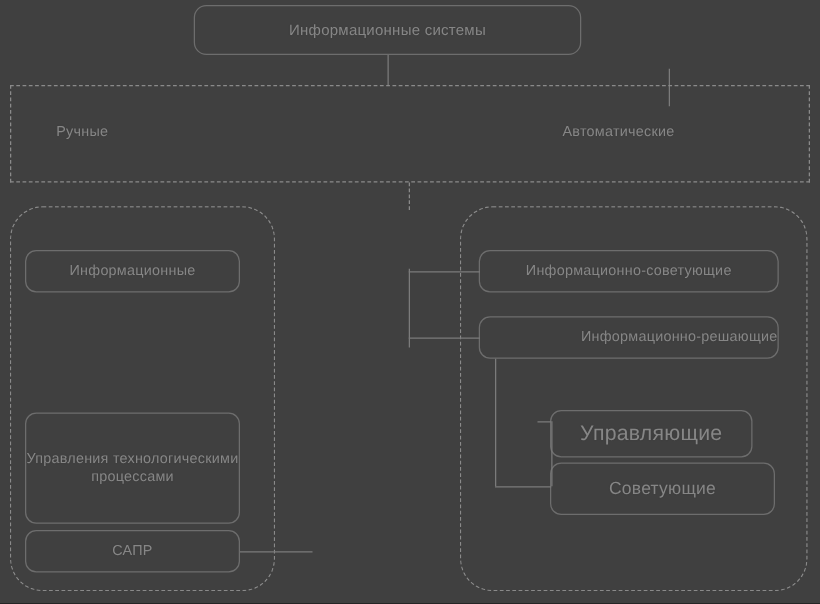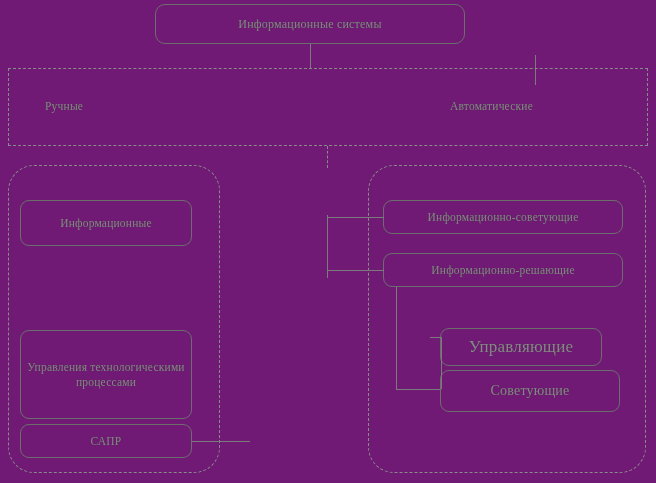--- a/index.html
+++ b/index.html
@@ -4,22 +4,22 @@
 <style>
   html, body {
     margin: 0;
     padding: 0;
     background: #000000;
   }
   #canvas {
     position: relative;
     width: 656px;
     height: 483px;
-    background: #701a75;
-    font-family: Liberation Serif, serif;
+    background: #404040;
+    font-family: Liberation Sans, sans-serif;
     overflow: hidden;
   }
 
   
   .node {
     position: absolute;
     box-sizing: border-box;
     border: 1px solid #6d6d6d;
     border-radius: 9px;
     color: #8d8d8d;
@@ -83,27 +83,27 @@
 
   #tier-strip     { left:8px;   top:68px;  width:640px; height:78px; }
 
   #lbl-manual     { left:45px;  top:100px; width:110px; font-size:11.5px; }
   #lbl-automated  { left:225px; top:100px; width:175px; font-size:11.5px; }
   #lbl-automatic  { left:450px; top:100px; width:155px; font-size:11.5px; }
 
   #left-group     { left:8px;   top:165px; width:212px; height:308px; }
   #right-group    { left:368px; top:165px; width:278px; height:308px; }
 
-  #box-info       { left:20px;  top:200px; width:172px; height:46px;  font-size:11.5px; }
+  #box-info       { left:20px;  top:200px; width:172px; height:34px;  font-size:11.5px; }
   #box-org        { left:20px;  top:253px; width:172px; height:58px;  font-size:11.5px; }
   #box-tech       { left:20px;  top:330px; width:172px; height:89px;  font-size:11.5px; }
   #box-cad        { left:20px;  top:424px; width:172px; height:34px;  font-size:11.5px; }
 
   #box-advising   { left:383px; top:200px; width:240px; height:34px;  font-size:11.5px; }
-  #box-deciding   { left:383px; top:253px; width:240px; height:34px;  font-size:11.5px; }
+  #box-deciding   { left:383px; top:253px; width:240px; height:34px;  font-size:11.5px;justify-content:flex-end; }
   #box-managing   { left:440px; top:328px; width:162px; height:38px;  font-size:17px; }
   #box-counseling { left:440px; top:370px; width:180px; height:42px;  font-size:14px; }
 </style>
 </head>
 <body>
 
 <div id="canvas">
 
   <div class="node" id="title-box">
     <span>Информационные системы</span>

